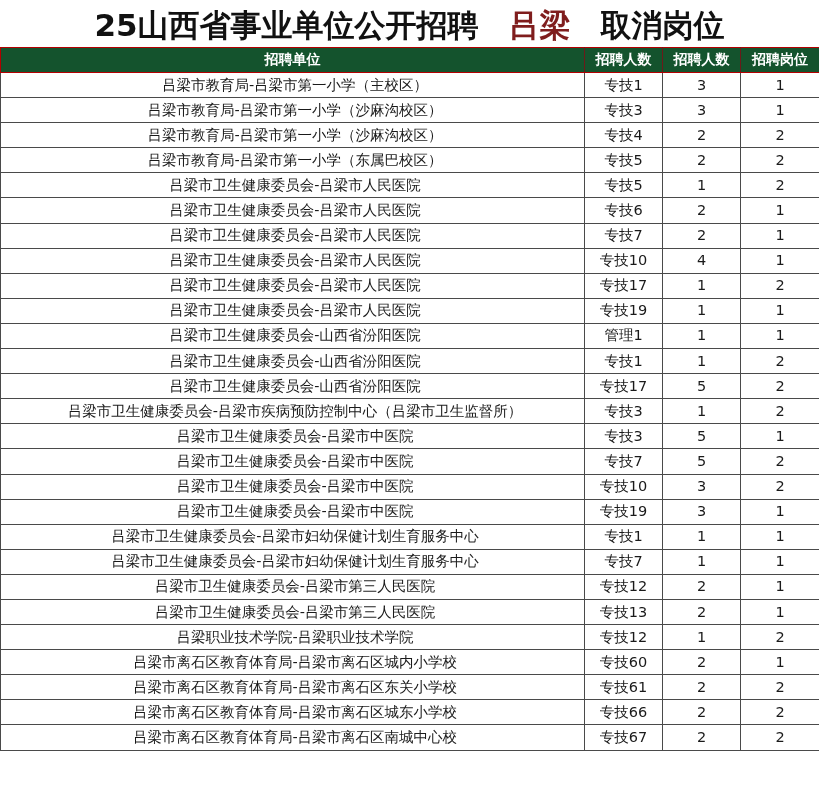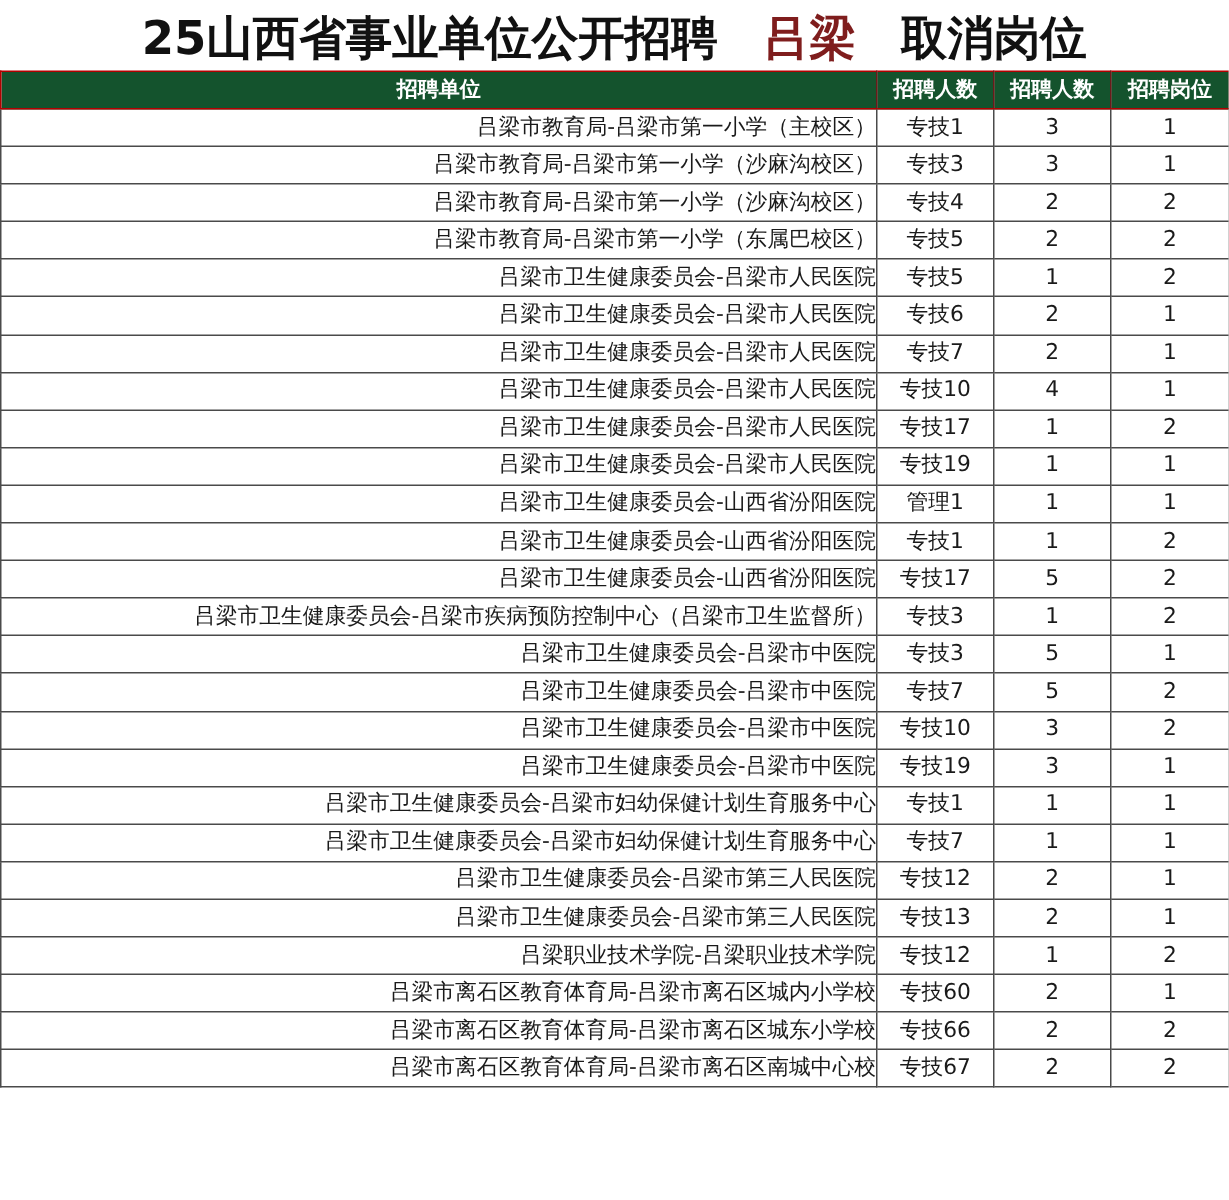--- a/index.html
+++ b/index.html
@@ -27,21 +27,21 @@
       border: 1px solid #b30000; border-right: 1px solid #6b1a1a;
       text-align: center; padding: 0;
     }
     tbody td {
       height: 25.1px; font-size: 14.5px;
       border-top: 1px solid #4a4a4a; border-bottom: 1px solid #4a4a4a;
       border-left: 1px solid #4a4a4a; border-right: 1px solid #4a4a4a;
       padding: 0; white-space: nowrap; overflow: hidden;
       line-height: 23px;
     }
-    tbody td.unit { text-align: right; padding-left: 5px; }
+    tbody td.unit { text-align: center; padding-left: 5px; }
     tbody td.center { text-align: center; }
   </style>
 </head>
 <body>
 
 <div class="title">
   <span>25山西省事业单位公开招聘</span>
   <span class="hl">吕梁</span>
   <span>取消岗位</span>
 </div>
@@ -200,20 +200,26 @@
         <td class="center">1</td>
         <td class="center">2</td>
       </tr>
       <tr>
         <td class="unit">吕梁市离石区教育体育局-吕梁市离石区城内小学校</td>
         <td class="center">专技60</td>
         <td class="center">2</td>
         <td class="center">1</td>
       </tr>
       <tr>
+        <td class="unit">吕梁市离石区教育体育局-吕梁市离石区东关小学校</td>
+        <td class="center">专技61</td>
+        <td class="center">2</td>
+        <td class="center">2</td>
+      </tr>
+      <tr>
         <td class="unit">吕梁市离石区教育体育局-吕梁市离石区城东小学校</td>
         <td class="center">专技66</td>
         <td class="center">2</td>
         <td class="center">2</td>
       </tr>
       <tr>
         <td class="unit">吕梁市离石区教育体育局-吕梁市离石区南城中心校</td>
         <td class="center">专技67</td>
         <td class="center">2</td>
         <td class="center">2</td>

